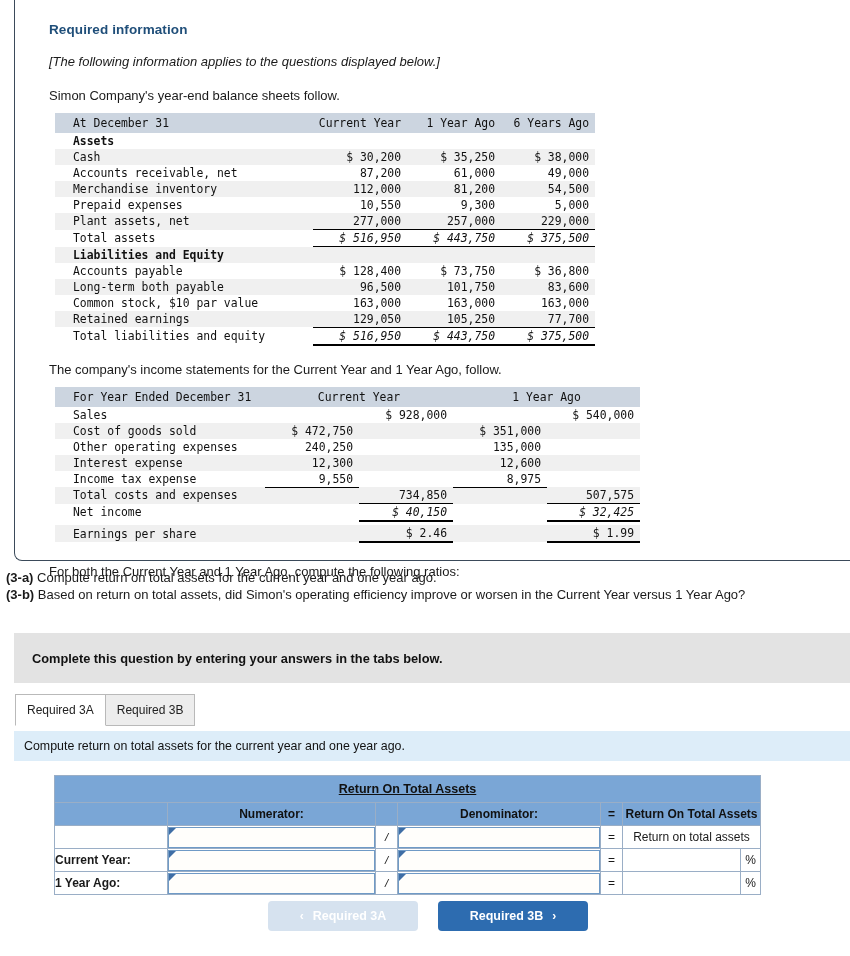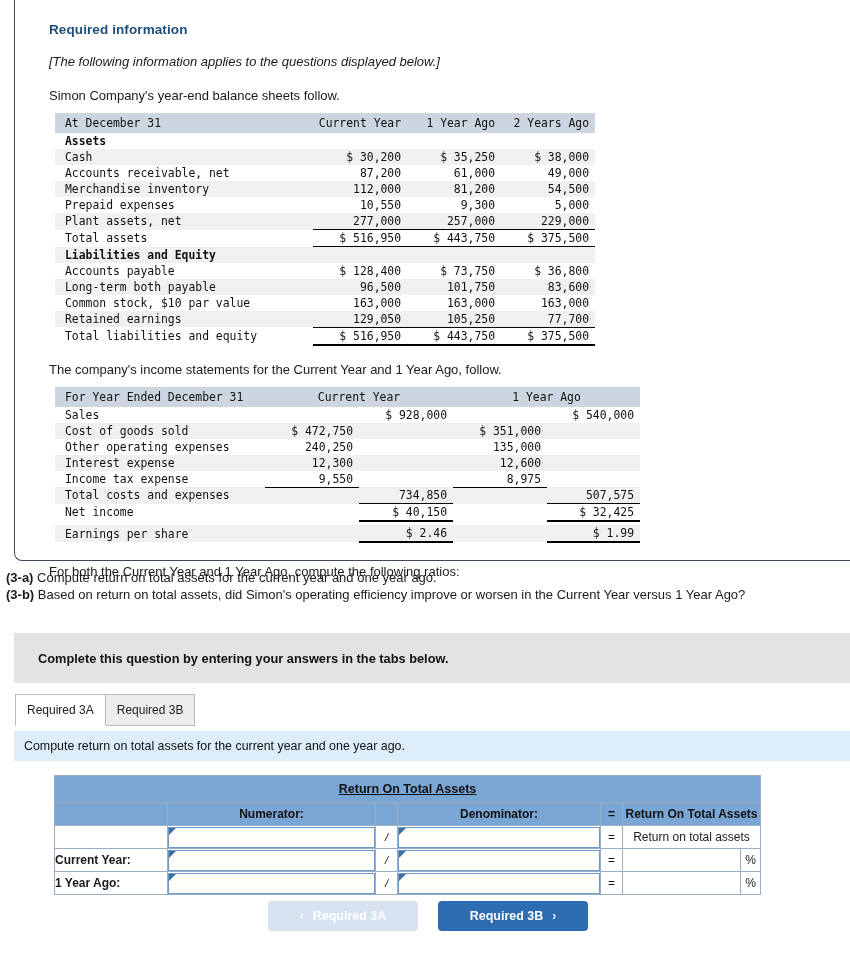--- a/index.html
+++ b/index.html
@@ -56,26 +56,26 @@
     font-size: 11.4px;
     margin-top: 10px;
     color: #111;
   }
   .fin-table td, .fin-table th {
     padding: 1px 6px;
     white-space: nowrap;
     font-weight: normal;
     text-align: right;
   }
-  .fin-table td.lbl, .fin-table th.lbl { text-align: left; padding-left: 10px; }
+  .fin-table td.lbl, .fin-table th.lbl { text-align: left; padding-left: 18px; }
   .fin-table tr.hdr td { background: #ccd5e0; padding-top: 3px; padding-bottom: 3px; }
   .fin-table tr.alt td { background: #f0f0f0; }
   .fin-table tr.plain td { background: #ffffff; }
   .fin-table td.bold, .fin-table th.bold { font-weight: bold; }
-  td.top-rule  { border-top: 1.3px solid #000; }
+  td.top-rule  { border-top: 1.3px solid #000; font-style: italic; }
   td.dbl-rule  { border-bottom: 2.6px solid #000; }
   .sp-row td { height: 4px; padding: 0; background: #ffffff; }
 
   
   #bs-table { width: 540px; margin-left: 6px; }
   #bs-table col.c0 { width: 258px; }
   #bs-table col.c1 { width: 94px; }
   #bs-table col.c2 { width: 94px; }
   #bs-table col.c3 { width: 94px; }
 
@@ -99,21 +99,21 @@
   
   .grey-bar {
     position: absolute;
     left: 14px; top: 633px;
     width: 836px; height: 50px;
     background: #e3e3e3;
     display: flex; align-items: center;
   }
   .grey-bar span {
     font-size: 12.8px; font-weight: bold;
-    padding-left: 24px; color: #111;
+    padding-left: 18px; color: #111;
   }
 
   
   .tabs {
     position: absolute;
     left: 15px; top: 694px;
     display: flex; align-items: flex-end;
     z-index: 3;
   }
   .tab {
@@ -252,21 +252,21 @@
           <col class="c0">
           <col class="c1">
           <col class="c2">
           <col class="c3">
         </colgroup>
       <tbody>
         <tr class="hdr">
           <td class="lbl">At December 31</td>
           <td>Current Year</td>
           <td>1 Year Ago</td>
-          <td>2 Years Ago</td>
+          <td>6 Years Ago</td>
         </tr>
         <tr class="plain">
           <td class="lbl bold">Assets</td>
           <td></td>
             <td></td>
             <td></td>
         </tr>
         <tr class="alt">
           <td class="lbl">Cash</td>
           <td>$ 30,200</td>

